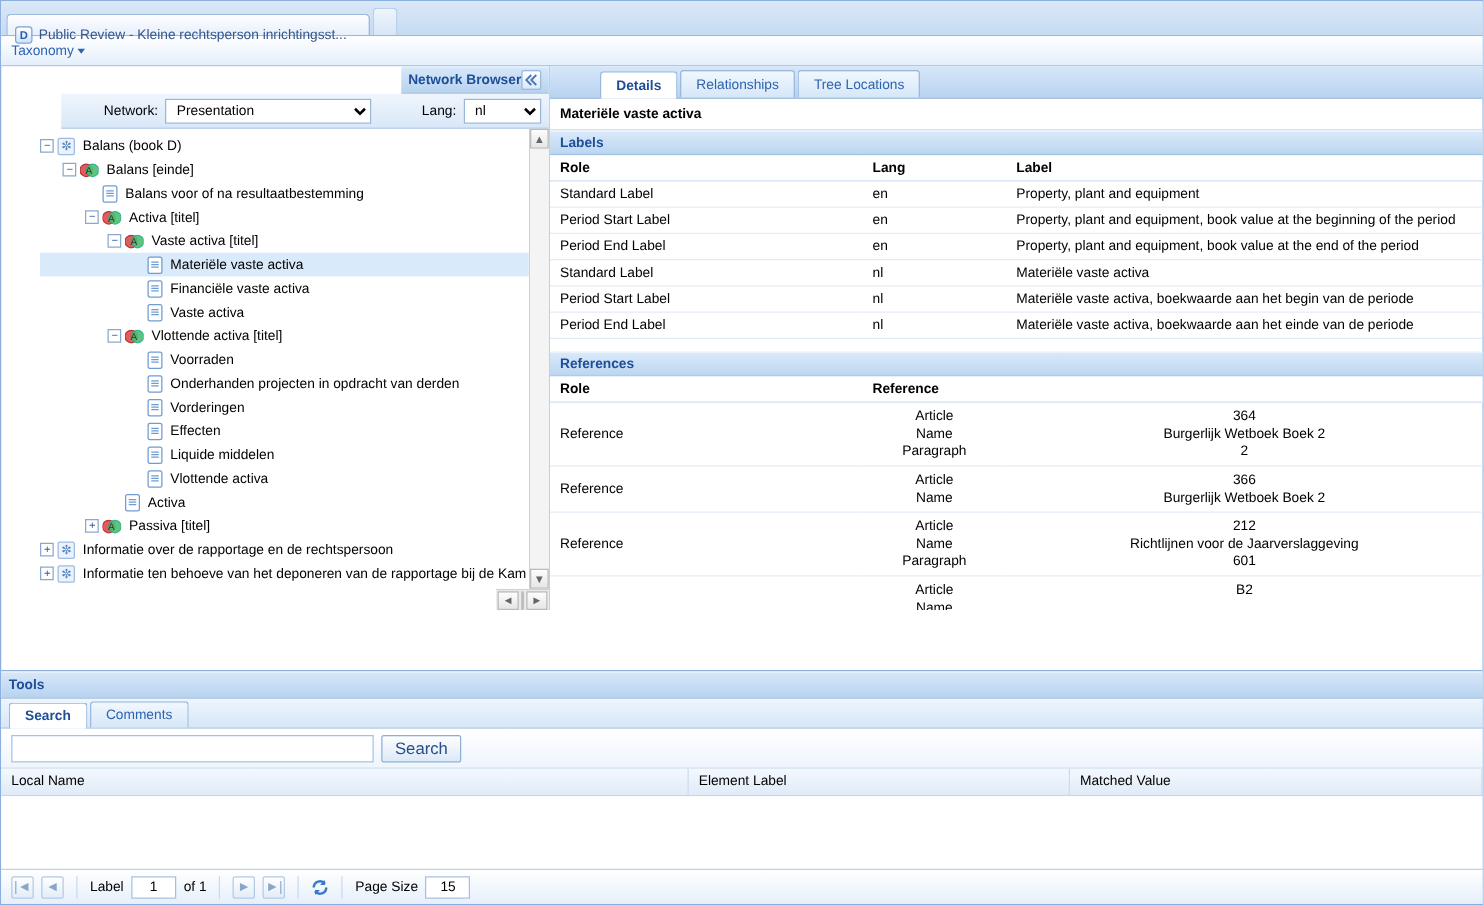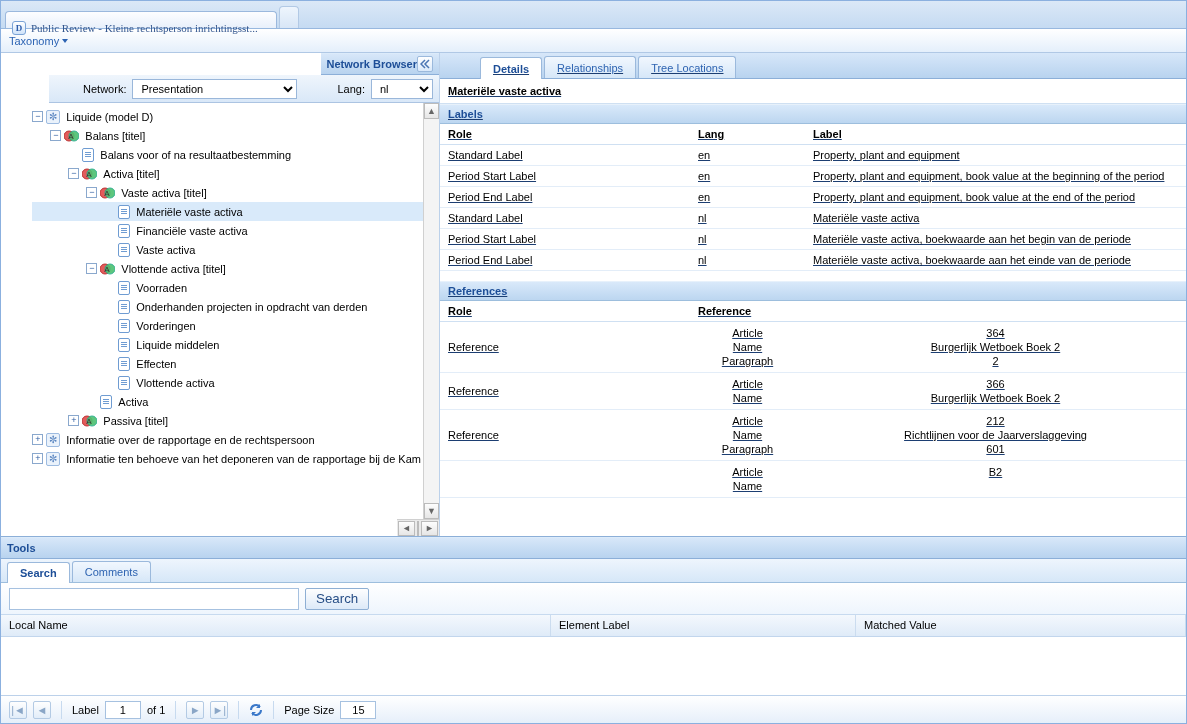--- a/index.html
+++ b/index.html
@@ -1,34 +1,34 @@
 <!DOCTYPE html>
 <html><head>
 <meta charset="utf-8">
 <style>
   * { box-sizing: border-box; }
   html, body { margin: 0; padding: 0; font-family: Tahoma, Arial, sans-serif; font-size: 11px; color: #1c3e72; background: #fff; height: 100%; overflow: hidden; }
   .window { width: 1187px; height: 724px; display: flex; flex-direction: column; border: 1px solid #8bb0df; background: #fff; }
 
   
   .tabbar { display: flex; height: 28px; background: linear-gradient(#dbe8f7, #c5dbf2); border-bottom: 1px solid #98b8df; align-items: flex-end; padding-left: 4px; }
-  .apptab { display: flex; align-items: center; height: 16px; padding: 16px 18px 0 6px; background: linear-gradient(#fdfdff,#e8f0fb); border: 1px solid #9bb8dd; border-bottom: none; border-radius: 4px 4px 0 0; margin-right: 2px; position: relative; color: #34578f; font-family: Liberation Serif, serif; }
+  .apptab { display: flex; align-items: center; height: 16px; padding: 16px 18px 0 6px; background: linear-gradient(#fdfdff,#e8f0fb); border: 1px solid #9bb8dd; border-bottom: none; border-radius: 4px 4px 0 0; margin-right: 2px; position: relative; color: #34578f; }
   .apptab .favicon { width: 14px; height: 14px; margin-right: 5px; border-radius: 3px; background: linear-gradient(#fff,#cfe3fa); border: 1px solid #7aa3d6; position: relative; }
   .apptab .favicon::after { content: "D"; position: absolute; inset: 0; font-size: 9px; font-weight: bold; color: #2d5caa; display: flex; align-items: center; justify-content: center; }
   .blanktab { width: 20px; height: 22px; border: 1px solid #b2c9e5; border-bottom: none; border-radius: 4px 4px 0 0; background: linear-gradient(#eef5fd,#d8e6f6); }
 
   
   .menubar { height: 24px; background: linear-gradient(#fff,#e4effb); border-bottom: 1px solid #b0c8e5; display: flex; align-items: center; padding: 0 8px; color: #2c63b3; }
   .menudrop { display:flex; align-items:center; gap:3px; }
   .menudrop .caret { width:0;height:0;border-left:3px solid transparent;border-right:3px solid transparent;border-top:4px solid #2c63b3; }
 
   
   .workspace { flex: 1; display: flex; min-height: 0; }
   .left { width: 439px; display: flex; flex-direction: column; border-right: 1px solid #bcd1ea; min-height:0;align-items:flex-end; }
-  .right { flex: 1; display: flex; flex-direction: column; min-height:0;text-decoration:underline; }
+  .right { flex: 1; display: flex; flex-direction: column; min-height:0; }
 
   
   .panelhead { height: 22px; background: linear-gradient(#d7e7f9,#b8d3ef); border-top:1px solid #dcebfa; border-bottom: 1px solid #8cafd8; color: #1d4e97; font-weight: bold; display: flex; align-items: center; padding: 0 6px; justify-content: space-between; }
   .collapsebtn { width:16px; height:16px; background:linear-gradient(#fff,#d9e9fa); border:1px solid #9bb9dc; border-radius:2px; display:flex; align-items:center; justify-content:center; color:#4a76b4; }
 
   
   .netbar { height: 28px; display: flex; align-items: center; padding: 4px 6px; gap: 6px; background: linear-gradient(#eff5fc,#d9e8f8); border-bottom: 1px solid #acc4e2; color:#000; }
   .netbar label { color:#000;padding-left:28px; }
   .select { border: 1px solid #9ab7da; background: #fff; height: 20px; font: inherit; padding: 0 4px; }
 
@@ -63,21 +63,21 @@
   .right-body { flex:1; overflow:auto; }
   .concept-title { padding:6px 8px; font-weight:bold; color:#000; border-bottom:1px solid #cfe0f2;}
   .sectionhdr { height:20px; background:linear-gradient(#d9e9fa,#bcd6f0); border-top:1px solid #e7f1fb; border-bottom:1px solid #9dbedd; color:#1d4e97; font-weight:bold; display:flex; align-items:center; padding:0 8px;}
   table.grid { width:100%; border-collapse:collapse; color:#000; }
   table.grid th { text-align:left; font-weight:bold; padding:4px 8px; border-bottom:1px solid #cfe0f2; background:#fff;}
   table.grid td { padding:4px 8px; border-bottom:1px solid #e3edf8; vertical-align:top;}
   .refcell-inner { display:flex; flex-direction:column;align-items:center; }
   .refcell-inner div { padding:1px 0;}
 
   
-  .tools { border-top:1px solid #8cafd8; display:flex; flex-direction:column; }
+  .tools { border-top:1px solid #8cafd8; display:flex; flex-direction:column;margin-top:48px; }
   .toolstabs { height:24px; background:linear-gradient(#eef5fd,#d6e7f8); display:flex; align-items:flex-end; padding:2px 6px 0 6px; border-bottom:1px solid #9dbedd;}
   .ttab { height:21px; padding:0 12px; display:flex; align-items:center; border:1px solid #9bb9dc; border-bottom:none; border-radius:3px 3px 0 0; margin-right:2px; color:#2d63b1; background:linear-gradient(#f1f7fe,#d6e7f8);}
   .ttab.active { background:#fff; font-weight:bold; position:relative; top:1px; color:#1d4e97;}
   .searchbar { height:32px; display:flex; align-items:center; padding:4px 8px; gap:6px; background:linear-gradient(#fff,#eef5fd); border-bottom:1px solid #c7daef;}
   .searchbar input[type=text] { width:290px; height:22px; border:1px solid #a6c1e0; background:#fff; font:inherit; padding:0 4px;}
   .searchbar button { height:22px; padding:0 10px; border:1px solid #8eafd4; background:linear-gradient(#fefefe,#dce9f8); border-radius:2px; color:#274e86;}
   .resultshdr { height:22px; background:linear-gradient(#f4f8fd,#dfebf8); border-bottom:1px solid #c2d6ed; display:flex; color:#000;justify-content:flex-end;}
   .resultshdr div { padding:4px 8px; border-right:1px solid #cbdcef;}
   .results-body { height:58px; background:#fff; }
 
@@ -138,34 +138,34 @@
         </select>
       </div>
 
       <div style="flex:1; display:flex; min-height:0;">
         <div class="tree-wrap">
           <div class="tree">
 
             <div class="row">
               <span class="tw">−</span>
               <span class="ico ico-gear"></span>
-              <span class="label">Liquide (model D)</span>
+              <span class="label">Balans (book D)</span>
             </div>
 
             <div class="row">
               <span class="ind"></span>
               <span class="tw">−</span>
               <span class="ico ico-abs">
                   <svg viewBox="0 0 15 14">
                     <circle cx="5" cy="7" r="5" fill="#e35b5b" stroke="#b33"></circle>
                     <circle cx="10" cy="7" r="5" fill="#4cc06f" stroke="#2a8" opacity="0.9"></circle>
                     <text x="7" y="10" font-size="8" fill="#333" text-anchor="middle">A</text>
                   </svg>
                 </span>
-              <span class="label">Balans [titel]</span>
+              <span class="label">Balans [einde]</span>
             </div>
 
             <div class="row">
               <span class="ind"></span>
                 <span class="ind"></span>
                 <span class="sp"></span>
               <span class="ico ico-doc"></span>
               <span class="label">Balans voor of na resultaatbestemming</span>
             </div>
 
@@ -268,30 +268,30 @@
                 <span class="ico ico-doc"></span>
                 <span class="label">Vorderingen</span>
               </div>
             <div class="row">
                 <span class="ind"></span>
                 <span class="ind"></span>
                 <span class="ind"></span>
                 <span class="ind"></span>
                 <span class="sp"></span>
                 <span class="ico ico-doc"></span>
+                <span class="label">Effecten</span>
+              </div>
+            <div class="row">
+                <span class="ind"></span>
+                <span class="ind"></span>
+                <span class="ind"></span>
+                <span class="ind"></span>
+                <span class="sp"></span>
+                <span class="ico ico-doc"></span>
                 <span class="label">Liquide middelen</span>
-              </div>
-            <div class="row">
-                <span class="ind"></span>
-                <span class="ind"></span>
-                <span class="ind"></span>
-                <span class="ind"></span>
-                <span class="sp"></span>
-                <span class="ico ico-doc"></span>
-                <span class="label">Effecten</span>
               </div>
             <div class="row">
                 <span class="ind"></span>
                 <span class="ind"></span>
                 <span class="ind"></span>
                 <span class="ind"></span>
                 <span class="sp"></span>
                 <span class="ico ico-doc"></span>
                 <span class="label">Vlottende activa</span>
               </div>

